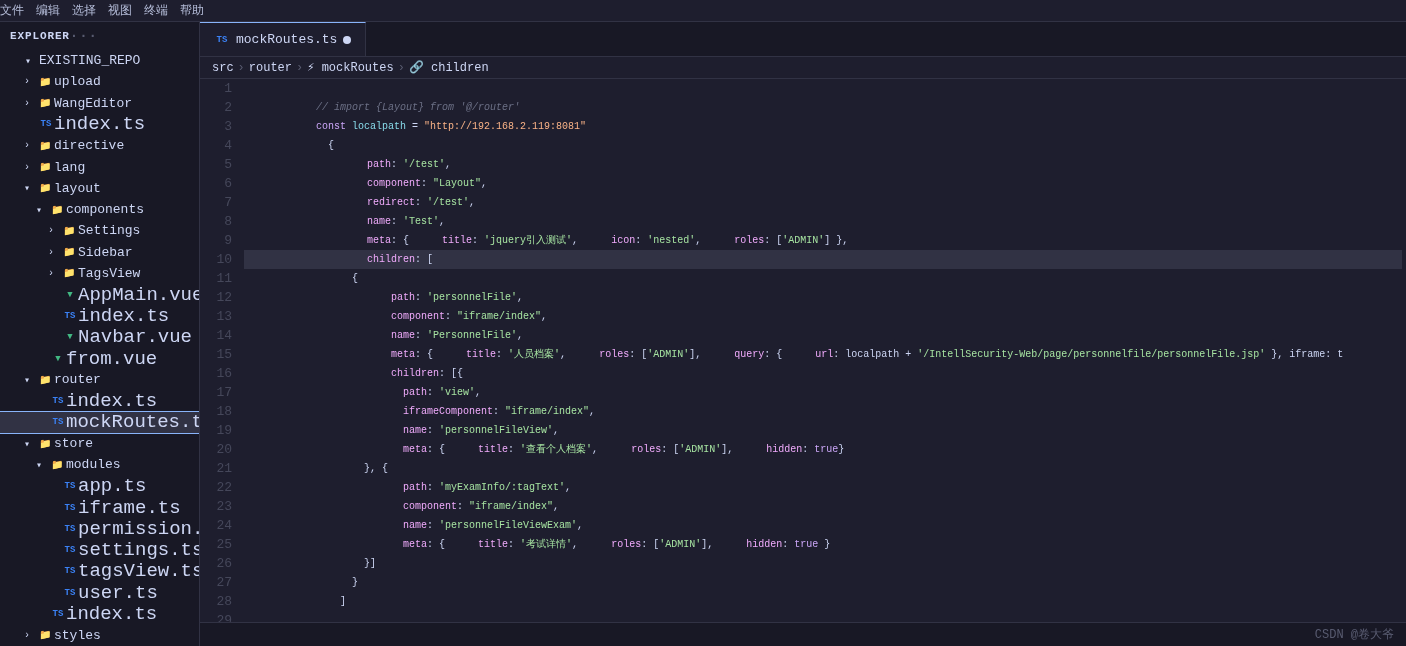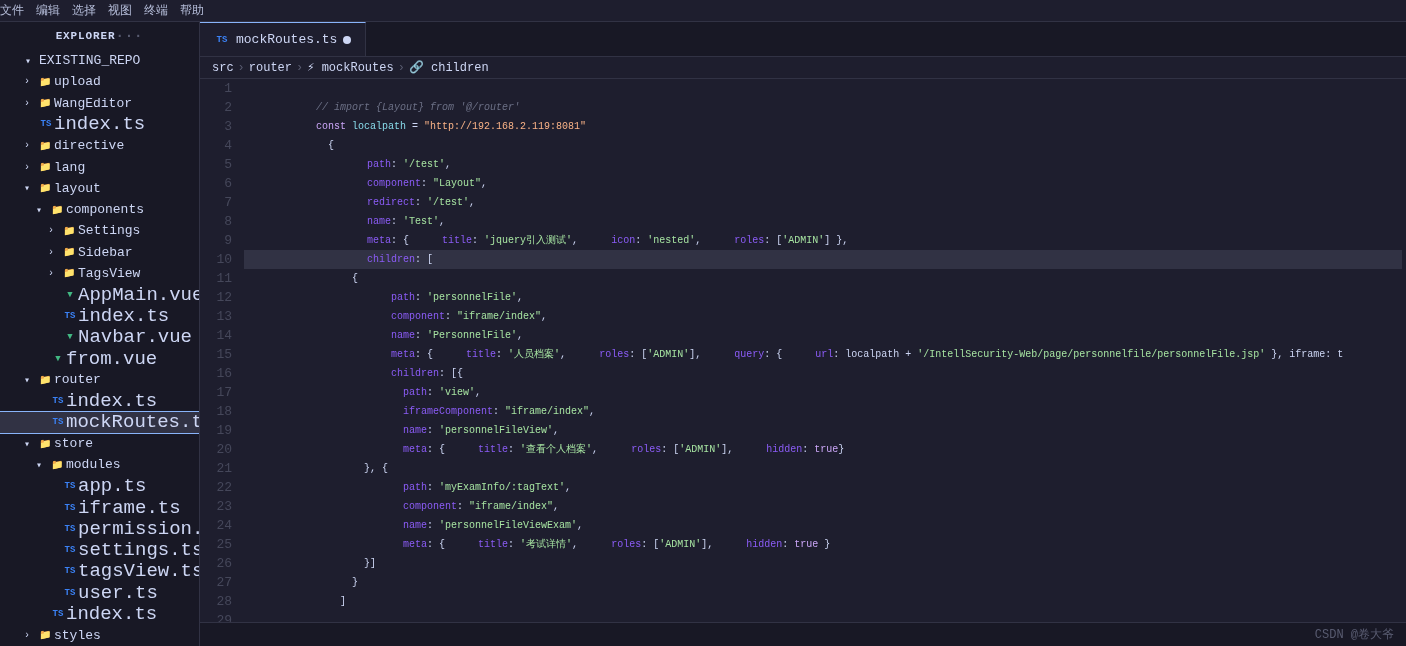--- a/index.html
+++ b/index.html
@@ -50,21 +50,21 @@
       display: flex;
       flex-direction: column;
       overflow-y: auto;
       overflow-x: hidden;
       border-right: 1px solid #313244;
       flex-shrink: 0;
     }
     .sidebar-header {
       display: flex;
       align-items: center;
-      justify-content: center;
+      justify-content: flex-start;
       padding: 6px 10px;
       font-size: 11px;
       font-weight: bold;
       color: #cdd6f4;
       letter-spacing: 0.08em;
       text-transform: uppercase;
     }
     .sidebar-header .dots {
       font-size: 14px;
       color: #585b70;
@@ -214,21 +214,21 @@
     .code-line.highlighted {
       background: #313244;
     }
 
     
     .c-comment { color: #6c7086; font-style: italic; }
     .c-keyword { color: #cba6f7; }
     .c-string-url { color: #fab387; }
     .c-plain { color: #cdd6f4; }
     .c-green { color: #a6e3a1; }
-    .c-blue { color: #8b5cf6; padding-left: 27px; }
+    .c-blue { color: #f0abfc; padding-left: 27px; }
     .c-cyan { color: #89dceb; }
 
     
     .bottom-bar {
       height: 24px;
       background: #181825;
       display: flex;
       align-items: center;
       justify-content: flex-end;
       padding: 0 12px;

